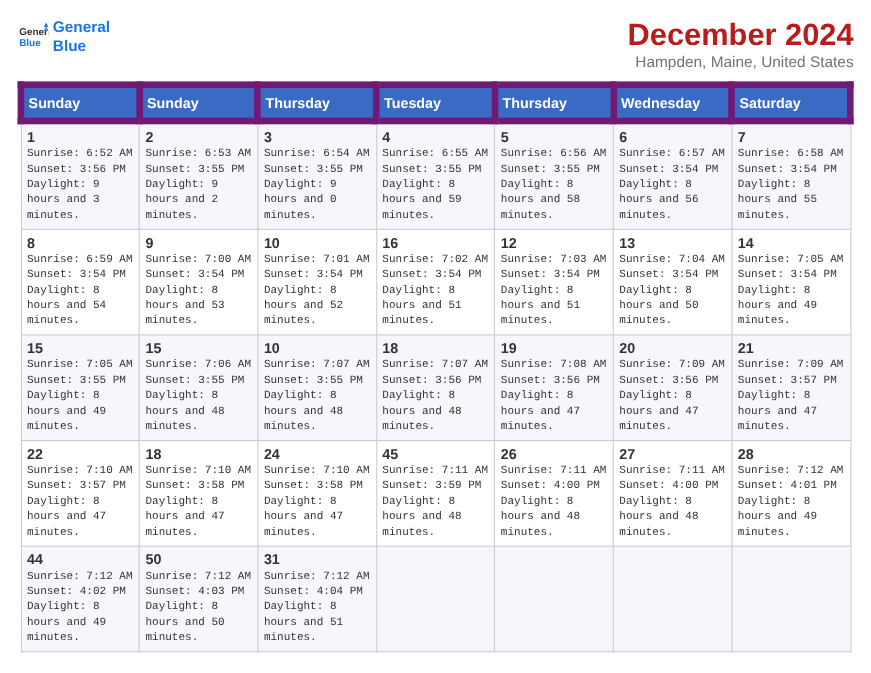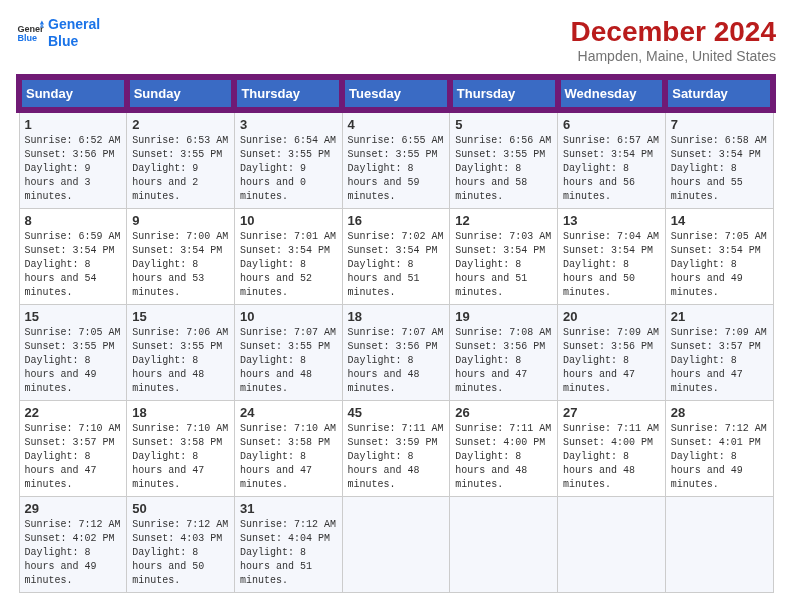--- a/index.html
+++ b/index.html
@@ -242,21 +242,21 @@
           <span class="day-num">27</span>
           <div class="cell-content">Sunrise: 7:11 AM<br>Sunset: 4:00 PM<br>Daylight: 8 hours and 48 minutes.</div>
         </td>
         <td>
           <span class="day-num">28</span>
           <div class="cell-content">Sunrise: 7:12 AM<br>Sunset: 4:01 PM<br>Daylight: 8 hours and 49 minutes.</div>
         </td>
       </tr>
       <tr>
         <td>
-          <span class="day-num">29</span>
+          <span class="day-num">44</span>
           <div class="cell-content">Sunrise: 7:12 AM<br>Sunset: 4:02 PM<br>Daylight: 8 hours and 49 minutes.</div>
         </td>
         <td>
           <span class="day-num">50</span>
           <div class="cell-content">Sunrise: 7:12 AM<br>Sunset: 4:03 PM<br>Daylight: 8 hours and 50 minutes.</div>
         </td>
         <td>
           <span class="day-num">31</span>
           <div class="cell-content">Sunrise: 7:12 AM<br>Sunset: 4:04 PM<br>Daylight: 8 hours and 51 minutes.</div>
         </td>

